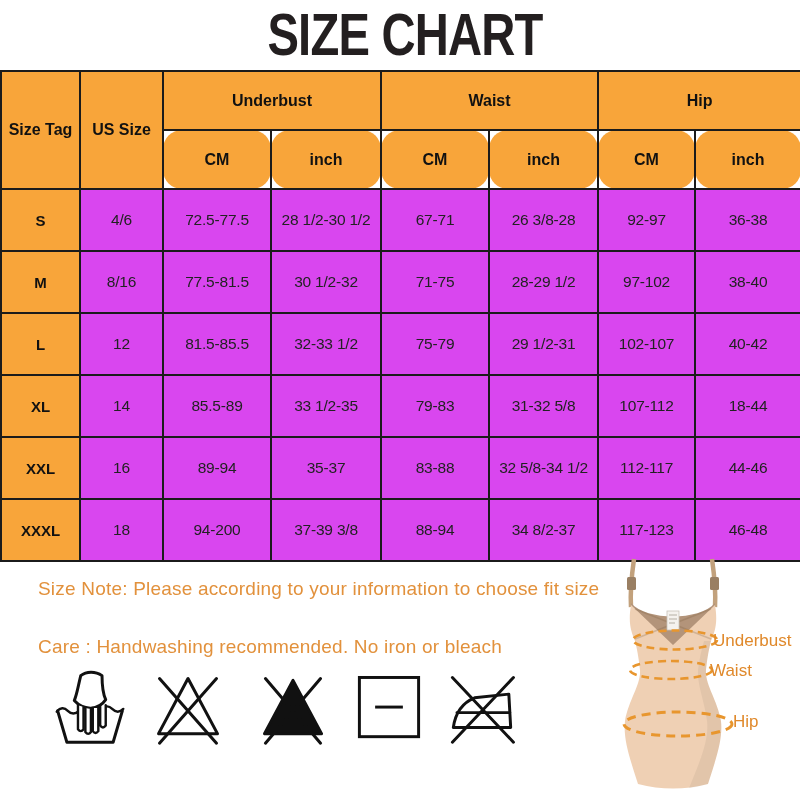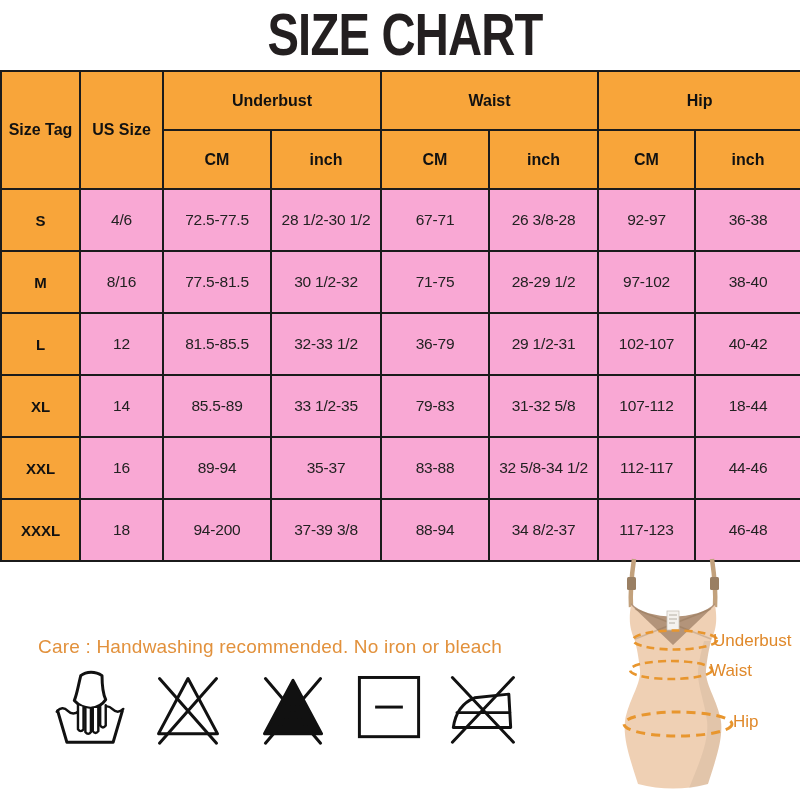--- a/index.html
+++ b/index.html
@@ -11,24 +11,24 @@
   .title{display:inline-block;font-size:59px;font-weight:600;letter-spacing:-1px;
          transform:scaleX(0.8);transform-origin:50% 50%;line-height:70px;color:#231f20;}
 
   
   table.size-chart{position:absolute;top:70px;left:0;width:800px;border-collapse:collapse;
                    table-layout:fixed;}
   table.size-chart td,table.size-chart th{border:2px solid #1b1b1b;text-align:center;
                    vertical-align:middle;padding:0;}
   .hdr{background:#F8A53A;font-weight:bold;font-size:16px;color:#111;}
   .group-row th{height:57px;}
-  .unit-row th{height:57px;}
+  .unit-row th{height:57px;border-radius:19px;}
   tbody tr{height:62px;}
   .size-cell{background:#F8A53A;font-weight:bold;font-size:15px;color:#111;}
-  .data-cell{background:#f9a8d4;font-size:15.5px;color:#222;letter-spacing:-0.2px;}
+  .data-cell{background:#d946ef;font-size:15.5px;color:#222;letter-spacing:-0.2px;}
 
   
   .note{position:absolute;left:38px;color:#E2913C;font-size:19px;letter-spacing:0.2px;}
   .note.size{top:578px;}
   .note.care{top:636px;}
 
   
   .care-icon{position:absolute;top:666px;}
   .care-icon svg{display:block;}
 
@@ -94,21 +94,21 @@
         <td class="data-cell">71-75</td>
         <td class="data-cell">28-29 1/2</td>
         <td class="data-cell">97-102</td>
         <td class="data-cell">38-40</td>
       </tr>
       <tr>
         <td class="size-cell">L</td>
         <td class="data-cell">12</td>
         <td class="data-cell">81.5-85.5</td>
         <td class="data-cell">32-33 1/2</td>
-        <td class="data-cell">36-79</td>
+        <td class="data-cell">75-79</td>
         <td class="data-cell">29 1/2-31</td>
         <td class="data-cell">102-107</td>
         <td class="data-cell">40-42</td>
       </tr>
       <tr>
         <td class="size-cell">XL</td>
         <td class="data-cell">14</td>
         <td class="data-cell">85.5-89</td>
         <td class="data-cell">33 1/2-35</td>
         <td class="data-cell">79-83</td>
@@ -132,20 +132,21 @@
         <td class="data-cell">94-200</td>
         <td class="data-cell">37-39 3/8</td>
         <td class="data-cell">88-94</td>
         <td class="data-cell">34 8/2-37</td>
         <td class="data-cell">117-123</td>
         <td class="data-cell">46-48</td>
       </tr>
     </tbody>
   </table>
 
+  <div class="note size">Size Note: Please according to your information to choose fit size</div>
   <div class="note care">Care : Handwashing recommended. No iron or bleach</div>
 
   <span class="care-icon" style="left:53px;">
     <svg width="74" height="84" viewBox="0 0 80 90" fill="none" stroke="#111" stroke-width="3.2" stroke-linecap="round" stroke-linejoin="round">
       <path d="M5,48 L15,82 L65,82 L75,48"></path>
       <path d="M4,49 q6,-7 12,-1 q6,6 12,0 q6,-7 12,-1 q6,6 12,0 q6,-7 12,-1 q6,6 12,0" stroke-width="2.6"></path>
       <path d="M30,10 C27,22 26,30 23,37 C33,48 49,48 57,36 C53,27 53,18 53,10 C46,5 36,5 30,10 Z" fill="#fff"></path>
       <path d="M27,42 L27,68 q3,4 6,0 L33,44" fill="#fff" stroke-width="2.6"></path>
       <path d="M35,45 L35,71 q3,4 6,0 L41,46" fill="#fff" stroke-width="2.6"></path>
       <path d="M43,45 L43,70 q3,4 6,0 L49,45" fill="#fff" stroke-width="2.6"></path>

